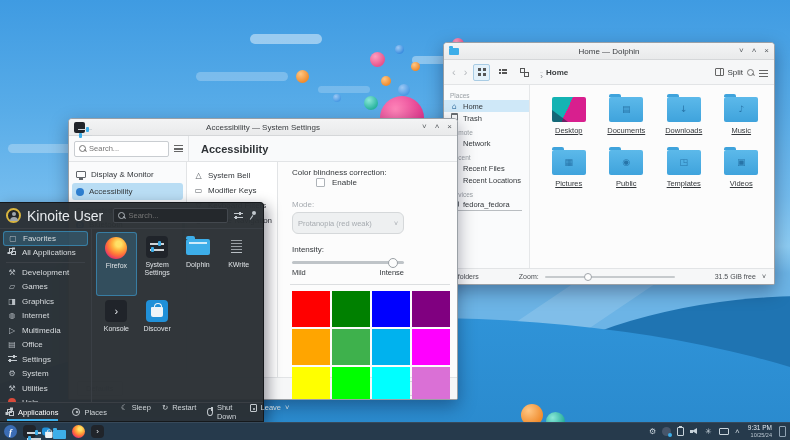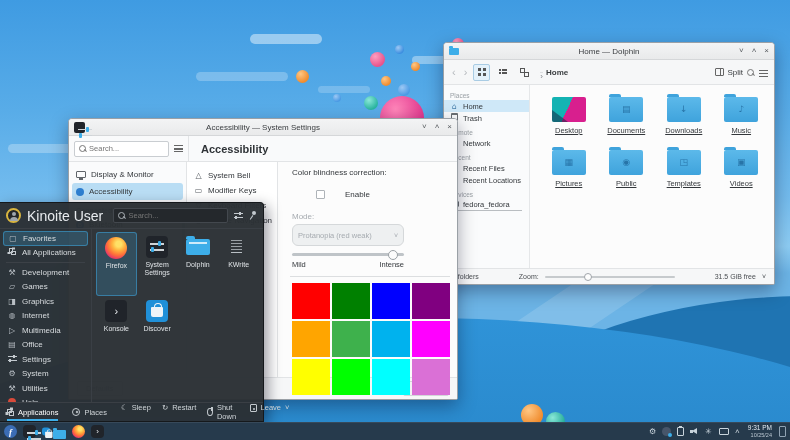--- a/index.html
+++ b/index.html
@@ -104,21 +104,21 @@
   .scol1 { flex:0 0 118px; border-right:1px solid #e2e4e6; background:#fafbfc; padding:4px 3px; position:relative; }
   .scol1 .sbar { position:absolute; right:1px; top:46px; width:3px; height:48px; background:#c7ccd0; border-radius:2px; }
   .sitem { height:17px; display:flex; align-items:center; gap:5px; padding-left:4px; font-size:8px; color:#34383c; border-radius:3px; }
   .sitem.sel { background:#b9ddf4; }
   .sechdr { display:flex; align-items:center; gap:4px; margin:7px 2px 2px 4px; font-size:7px; font-weight:bold; color:#8d9297; }
   .sechdr::after { content:""; flex:1; height:1px; background:#dcdee0; }
   .scol2 { flex:0 0 91px; border-right:1px solid #e2e4e6; background:#fff; padding:6px 4px; }
   .mitem { height:15px; display:flex; align-items:center; gap:5px; padding-left:3px; font-size:8px; color:#34383c; }
   .mitem .gi { width:9px; font-size:8px; color:#565b60; text-align:center; }
   .spane { flex:1; background:#fcfcfc; padding:4px 8px 0 14px; font-size:8px; color:#33373b; position:relative; }
-  .cbrow { display:flex; align-items:center; gap:20px; margin-top:13px;padding-left:24px; }
+  .cbrow { display:flex; align-items:center; gap:7px; margin-top:1px;padding-left:24px; }
   .checkbox { width:9px; height:9px; border:1px solid #aeb3b8; background:#fff; border-radius:1px; }
   .graylab { color:#a6abb0; margin-top:13px; }
   .combo { margin-top:3px; width:112px; height:22px; background:#eef0f1; border:1px solid #d5d8da;
     border-radius:6px; color:#a6abb0; font-size:7.5px; display:flex; align-items:center; padding:0 5px; }
   .combo .cv { margin-left:auto; font-size:7px; }
   .slider { margin-top:7px; width:112px; height:3px; background:#bfc4c8; border-radius:2px; position:relative; }
   .slider .handle { position:absolute; top:-3.5px; width:10px; height:10px; border-radius:50%;
     background:#fcfcfc; border:1px solid #9aa0a5; }
   .mi-row { width:112px; display:flex; justify-content:space-between; font-size:7.5px; margin-top:4px; }
   .sep { height:1px; background:#dcdee0; margin:7px 0 6px -2px; }
@@ -436,20 +436,21 @@
         <div style="margin-top:2px;">Color blindness correction:</div>
         <div class="cbrow">
           <span class="checkbox"></span>
           <span>Enable</span>
         </div>
         <div class="graylab">Mode:</div>
         <div class="combo">
           <span>Protanopia (red weak)</span>
           <span class="cv">˅</span>
         </div>
+        <div style="margin-top:11px;">Intensity:</div>
         <div class="slider">
           <span class="handle" style="left:86%;"></span>
         </div>
         <div class="mi-row">
           <span>Mild</span>
           <span>Intense</span>
         </div>
         <div class="sep"></div>
         <div class="cgrid">
           <span class="cell" style="background-color: rgb(255, 0, 0);"></span>

